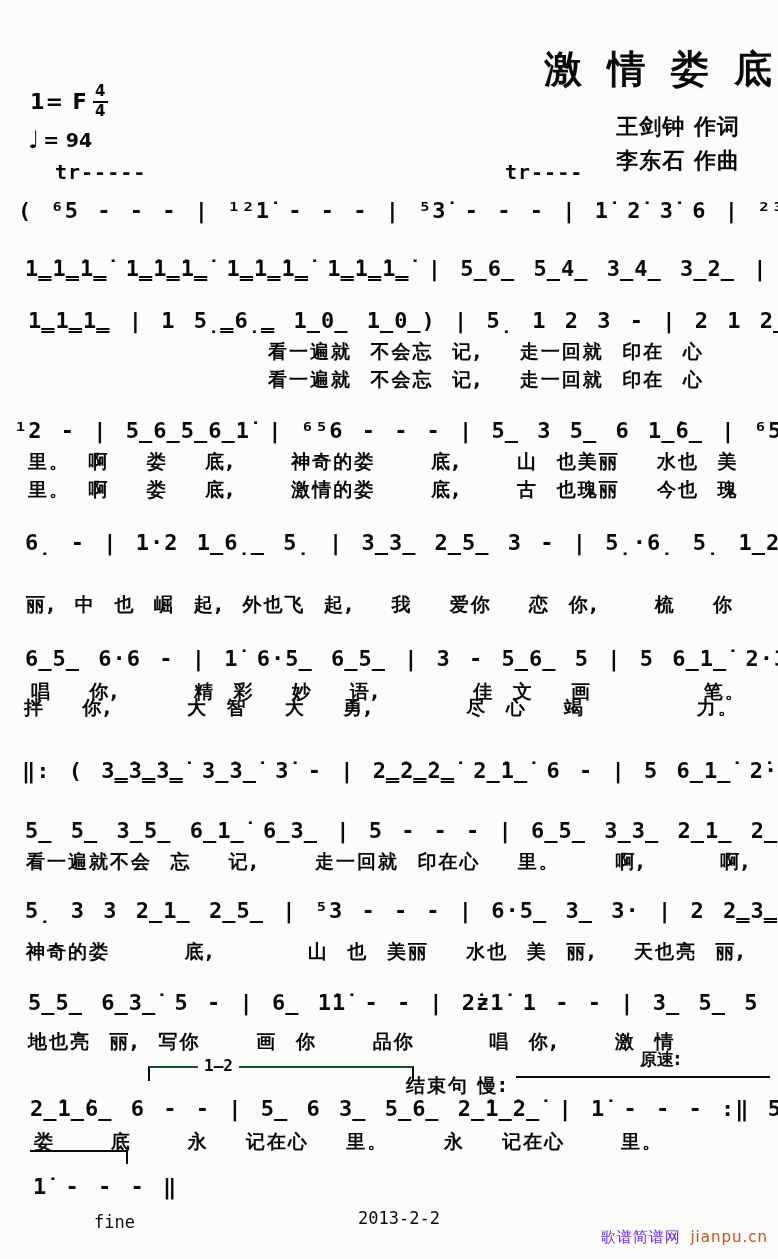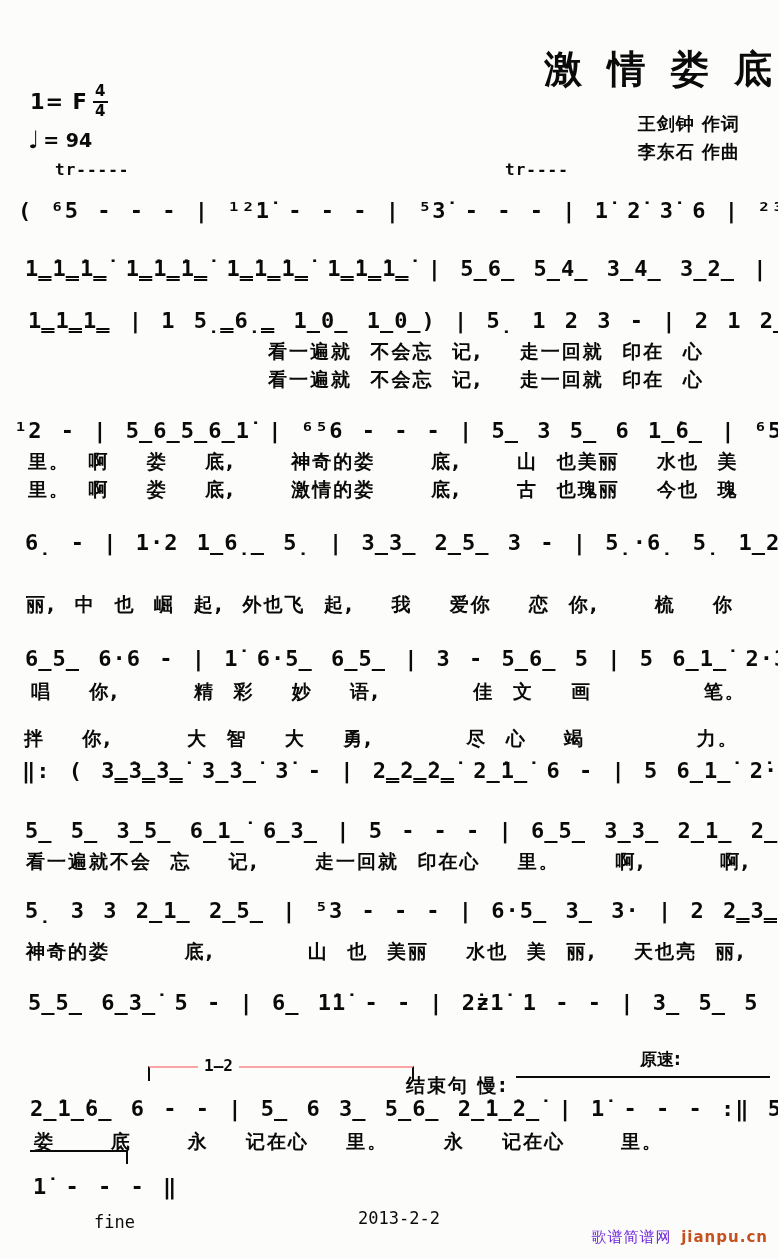--- a/index.html
+++ b/index.html
@@ -7,62 +7,62 @@
     position:relative;width:778px;height:1259px;background:#fcfcfa;
     font-family:"DejaVu Sans",sans-serif;color:#0a0a0a;overflow:hidden;
   }
   .title{
     position:absolute;top:44px;left:0;width:778px;margin:0;text-align:right;
     font-size:38px;font-weight:bold;letter-spacing:6px;
     font-family:"DejaVu Serif","DejaVu Sans",serif;
   }
   .credits{
     position:absolute;top:110px;right:38px;text-align:right;
-    font-size:18px;font-weight:bold;line-height:1.55;letter-spacing:1px;
+    font-size:22px;font-weight:bold;line-height:1.55;letter-spacing:1px;
   }
   .keysig{
     position:absolute;top:84px;left:30px;font-size:21px;font-weight:bold;
     display:flex;align-items:center;letter-spacing:1px;
   }
   .frac{display:inline-flex;flex-direction:column;text-align:center;
     font-size:15px;line-height:1.05;margin-left:5px;font-weight:bold;}
   .frac .num{border-bottom:2px solid #0a0a0a;padding:0 2px 1px;}
   .frac .den{padding-top:1px;}
   .tempo{position:absolute;top:128px;left:28px;font-size:19px;font-weight:bold;
     display:flex;align-items:center;gap:4px;}
   .tempo .note{font-size:24px;line-height:1;}
   .tr{position:absolute;font-family:"DejaVu Sans Mono",monospace;
-    font-size:16px;font-weight:bold;letter-spacing:1px;}
+    font-size:20px;font-weight:bold;letter-spacing:1px;}
   .notation{
     position:absolute;font-family:"DejaVu Sans Mono","DejaVu Sans",monospace;
     font-size:22px;font-weight:bold;letter-spacing:1px;word-spacing:4px;
     white-space:pre;line-height:1.35;
   }
   .lyrics{
     position:absolute;font-size:19px;font-weight:bold;letter-spacing:2px;
     word-spacing:10px;white-space:pre;line-height:1.2;
   }
   .volta{position:absolute;left:148px;top:1066px;width:262px;height:13px;
-    border-top:2px solid #fca5a5;border-left:2px solid #0a0a0a;border-right:2px solid #0a0a0a;}
+    border-top:2px solid #14532d;border-left:2px solid #0a0a0a;border-right:2px solid #0a0a0a;}
   .volta-label{position:absolute;left:48px;top:-12px;background:#fcfcfa;
     padding:0 6px;font-weight:bold;font-size:16px;font-family:"DejaVu Sans Mono",monospace;}
   .endlabel{position:absolute;left:406px;top:1044px;font-size:19px;
     font-weight:bold;letter-spacing:2px;margin-top:29px;}
   .tempo-line{position:absolute;left:516px;top:1076px;width:254px;height:0;
     border-top:2px solid #0a0a0a;}
   .origtempo{position:absolute;left:640px;top:1048px;font-size:17px;font-weight:bold;}
   .finebracket{position:absolute;left:30px;top:1150px;width:96px;height:12px;
     border-top:2px solid #0a0a0a;border-right:2px solid #0a0a0a;}
   .fine{position:absolute;left:94px;top:1212px;
     font-family:"DejaVu Sans Mono",monospace;font-size:17px;}
   .date{position:absolute;left:358px;top:1208px;
     font-family:"DejaVu Sans Mono",monospace;font-size:17px;}
   .watermark{position:absolute;right:10px;top:1228px;font-size:15px;letter-spacing:1px;}
   .wm-gray{color:#6d28d9;}
-  .wm-orange{color:#c4511f;font-weight:bold;margin-left:4px;}
+  .wm-orange{color:#c4511f;font-weight:normal;margin-left:4px;}
 </style>
 </head>
 <body>
 
 <div class="sheet">
 
   <h1 class="title">激 情 娄 底</h1>
 
   <div class="credits">
     <div>王剑钟 作词</div>
@@ -94,31 +94,32 @@
 
   <div class="notation" style="left:14px;top:416px">¹2 - | 5̲6̲5̲6̲1̇ | ⁶⁵6 - - - | 5̲ 3 5̲ 6 1̲̇6̲ | ⁶5 - - - | 6·5̲ 3̲ 3· | 2̳2̳3̳ 2̲1̲</div>
   <div class="lyrics" style="left:28px;top:450px">里。 啊  娄  底,   神奇的娄   底,   山 也美丽  水也 美</div>
   <div class="lyrics" style="left:28px;top:478px">里。 啊  娄  底,   激情的娄   底,   古 也瑰丽  今也 瑰</div>
 
   <div class="notation" style="left:25px;top:528px">6̣ - | 1·2 1̲6̣̲ 5̣ | 3̲3̲ 2̲5̲ 3 - | 5̣·6̣ 5̣ 1̲2̲ | 3̳2̳ 3·3 - | 5 - 3 5 |</div>
   <div class="lyrics" style="left:26px;top:593px">丽, 中 也 崛 起, 外也飞 起,  我  爱你  恋 你,   梳  你</div>
 
   <div class="notation" style="left:25px;top:644px">6̲5̲ 6·6 - | 1̇ 6·5̲ 6̲5̲ | 3 - 5̲6̲ 5 | 5 6̲1̲̇ 2·3̇ 2̲6̲ | 1̇ - - - :‖</div>
   <div class="lyrics" style="left:31px;top:680px">唱  你,    精 彩  妙  语,     佳 文  画      笔。</div>
-  <div class="lyrics" style="left:24px;top:727px">拌  你,    大 智  大  勇,     尽 心  竭      力。</div>
+  <div class="lyrics" style="left:24px;top:696px">拌  你,    大 智  大  勇,     尽 心  竭      力。</div>
 
   <div class="notation" style="left:22px;top:756px">‖: ( 3̳̇3̳̇3̳̇ 3̲̇3̲̇ 3̇ - | 2̳̇2̳̇2̳̇ 2̲̇1̲̇ 6 - | 5 6̲1̲̇ 2̇·3̇ 2̲6̲ | 1̇ - - - ) |</div>
 
   <div class="notation" style="left:25px;top:816px">5̲ 5̲ 3̲5̲ 6̲1̲̇ 6̲3̲ | 5 - - - | 6̲5̲ 3̲3̲ 2̲1̲ 2̲3̲ | 2 - - - | 5ƶ3 - - | 6̲3̲ 5 - - |</div>
   <div class="lyrics" style="left:26px;top:850px">看一遍就不会 忘  记,   走一回就 印在心  里。   啊,    啊,</div>
 
   <div class="notation" style="left:25px;top:896px">5̣ 3 3 2̲1̲ 2̲5̲ | ⁵3 - - - | 6·5̲ 3̲ 3· | 2 2̳3̳ 2̲1̲ 6̣ - | 1·2 1̲6̣̲ 5̣ |</div>
   <div class="lyrics" style="left:26px;top:940px">神奇的娄    底,     山 也 美丽  水也 美 丽,  天也亮 丽,</div>
 
   <div class="notation" style="left:28px;top:988px">5̲5̲ 6̲3̲̇ 5 - | 6̲ 1̇1̇ - - | 2̇ƶ1̇ 1 - - | 3̲ 5̲ 5 - 5̲6̲ | 6̳5̳ 5·5 - | 6 5 - 5̲3̲̇ |</div>
+  <div class="lyrics" style="left:28px;top:1030px">地也亮 丽, 写你   画 你   品你    唱 你,   激 情</div>
 
   <div class="volta">
     <span class="volta-label">1—2</span>
   </div>
   <div class="endlabel">结束句  慢:</div>
   <div class="tempo-line"></div>
   <div class="origtempo">原速:</div>
 
   <div class="notation" style="left:30px;top:1094px">2̲̇1̲̇6̲ 6 - - | 5̲ 6 3̲ 5̲6̲ 2̲̇1̲̇2̲̇ | 1̇ - - - :‖ 5̲ 6 3̲ 5 6 | 2̇ - - 2̲̇1̲̇ | 1̇ - - - |</div>
   <div class="lyrics" style="left:34px;top:1130px">娄   底   永  记在心  里。   永  记在心   里。</div>

